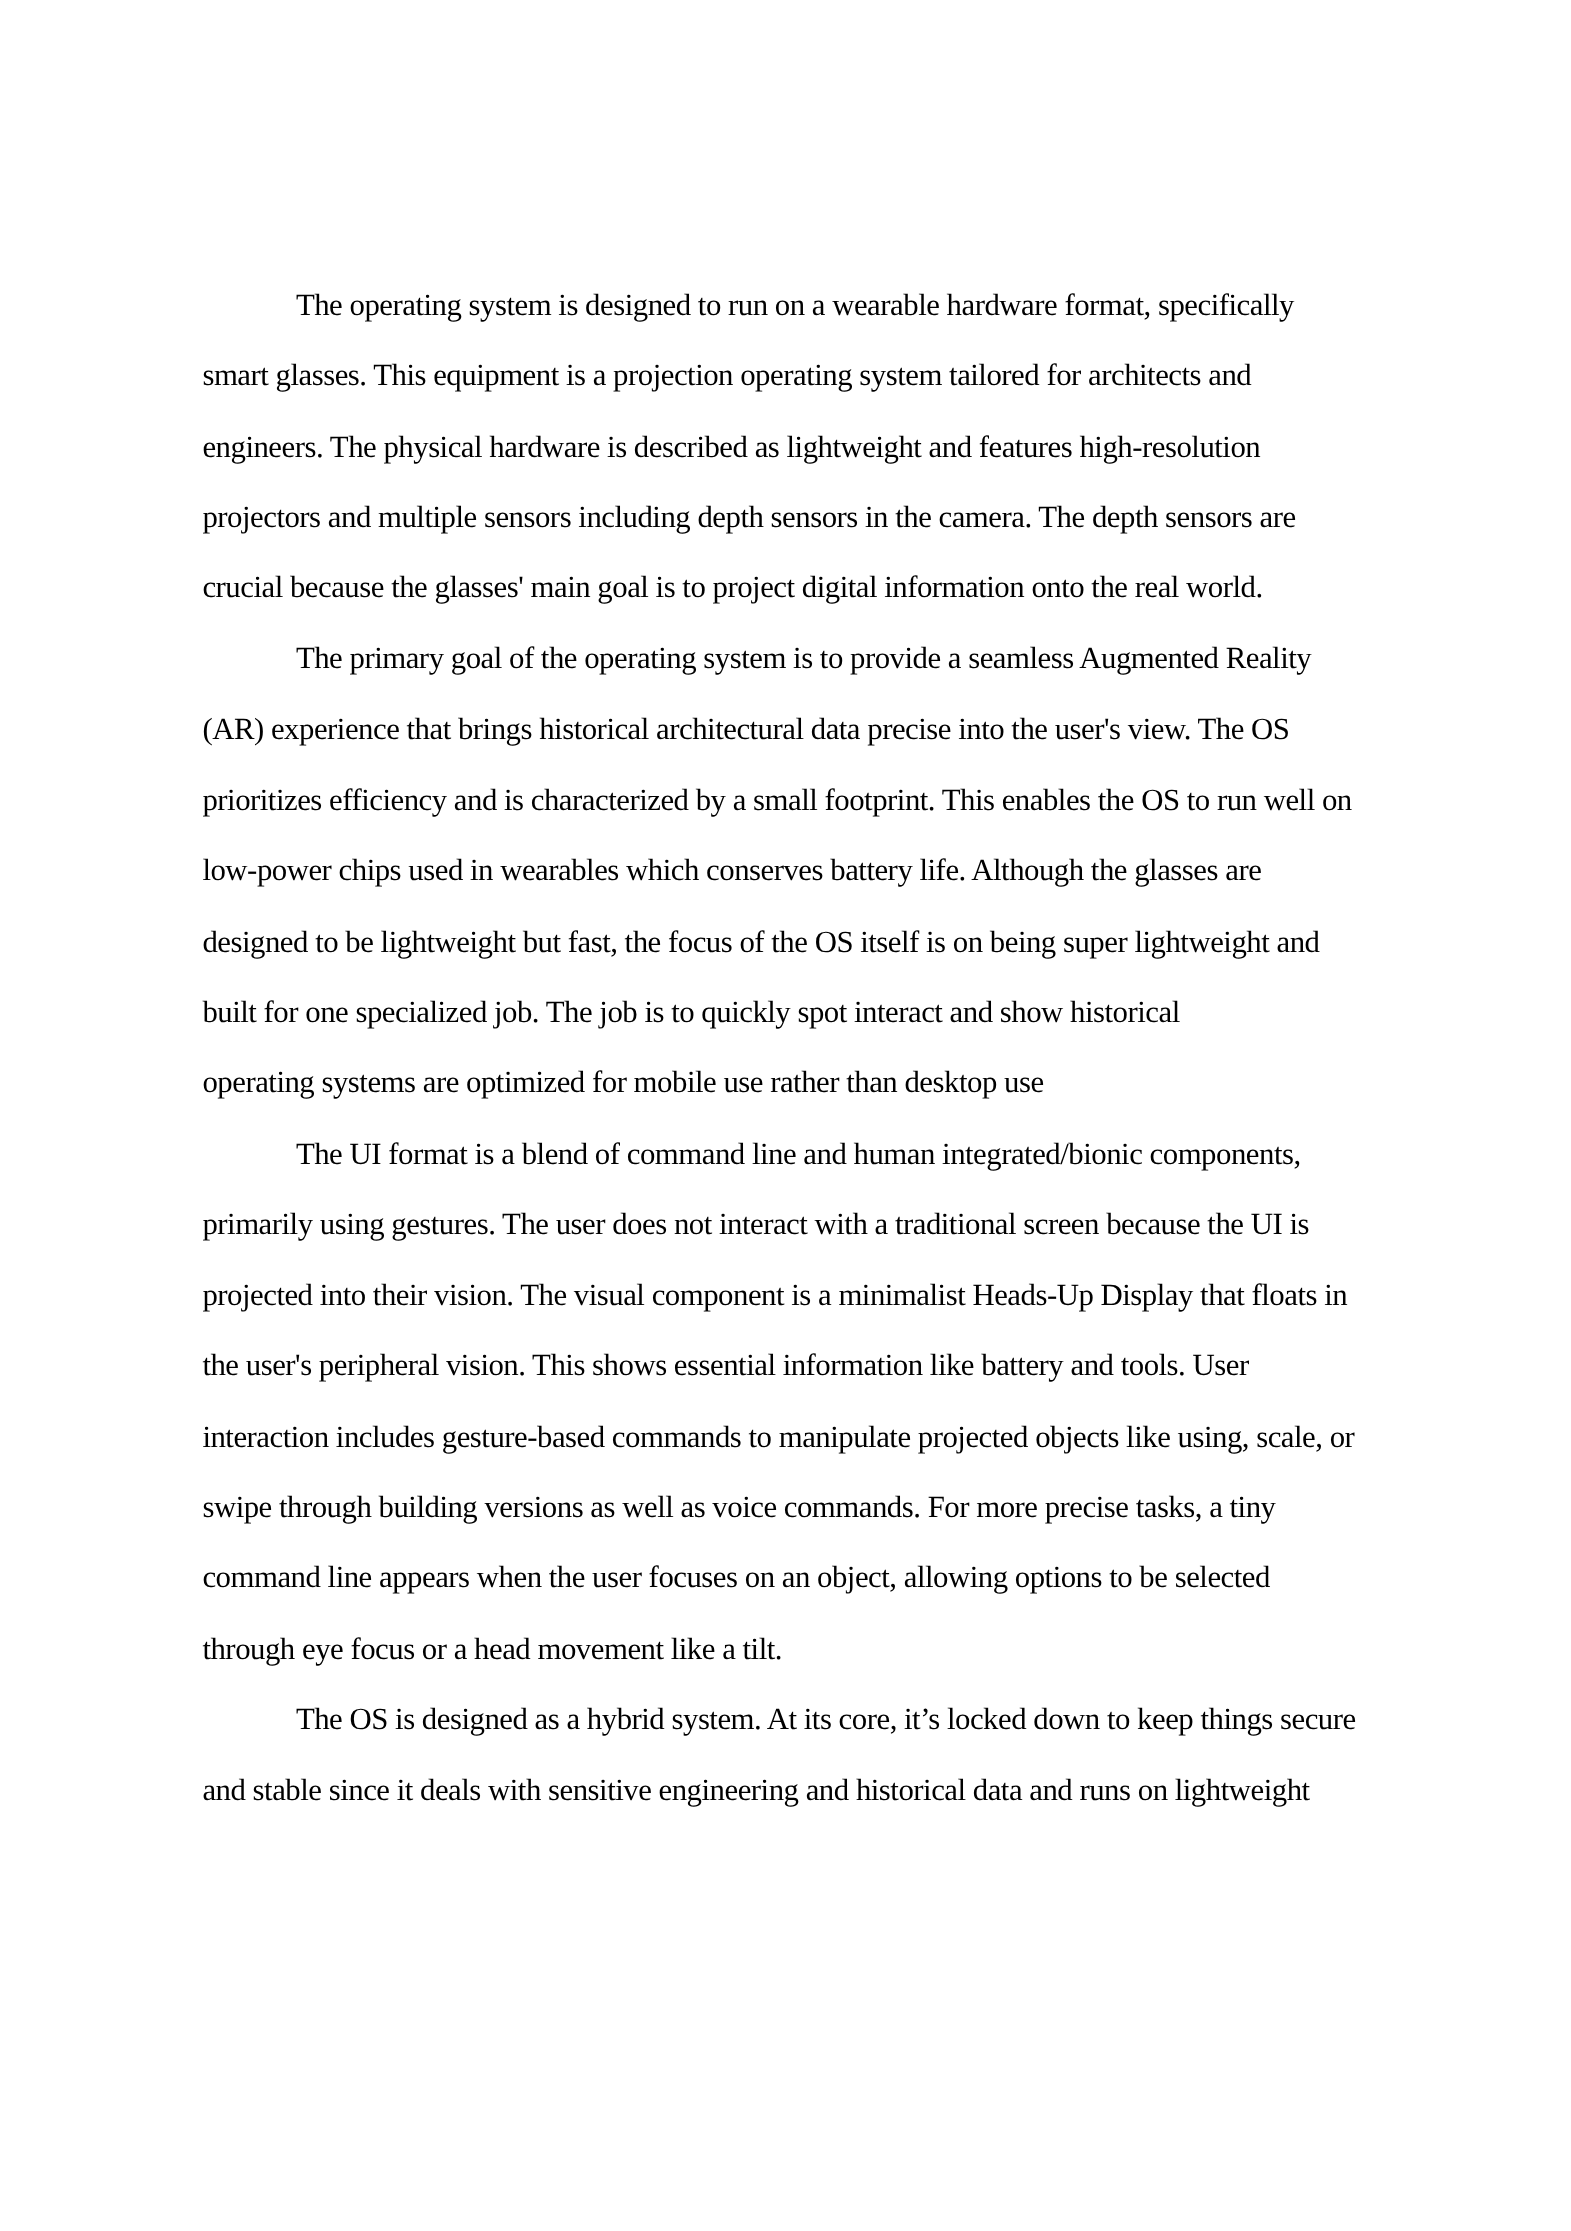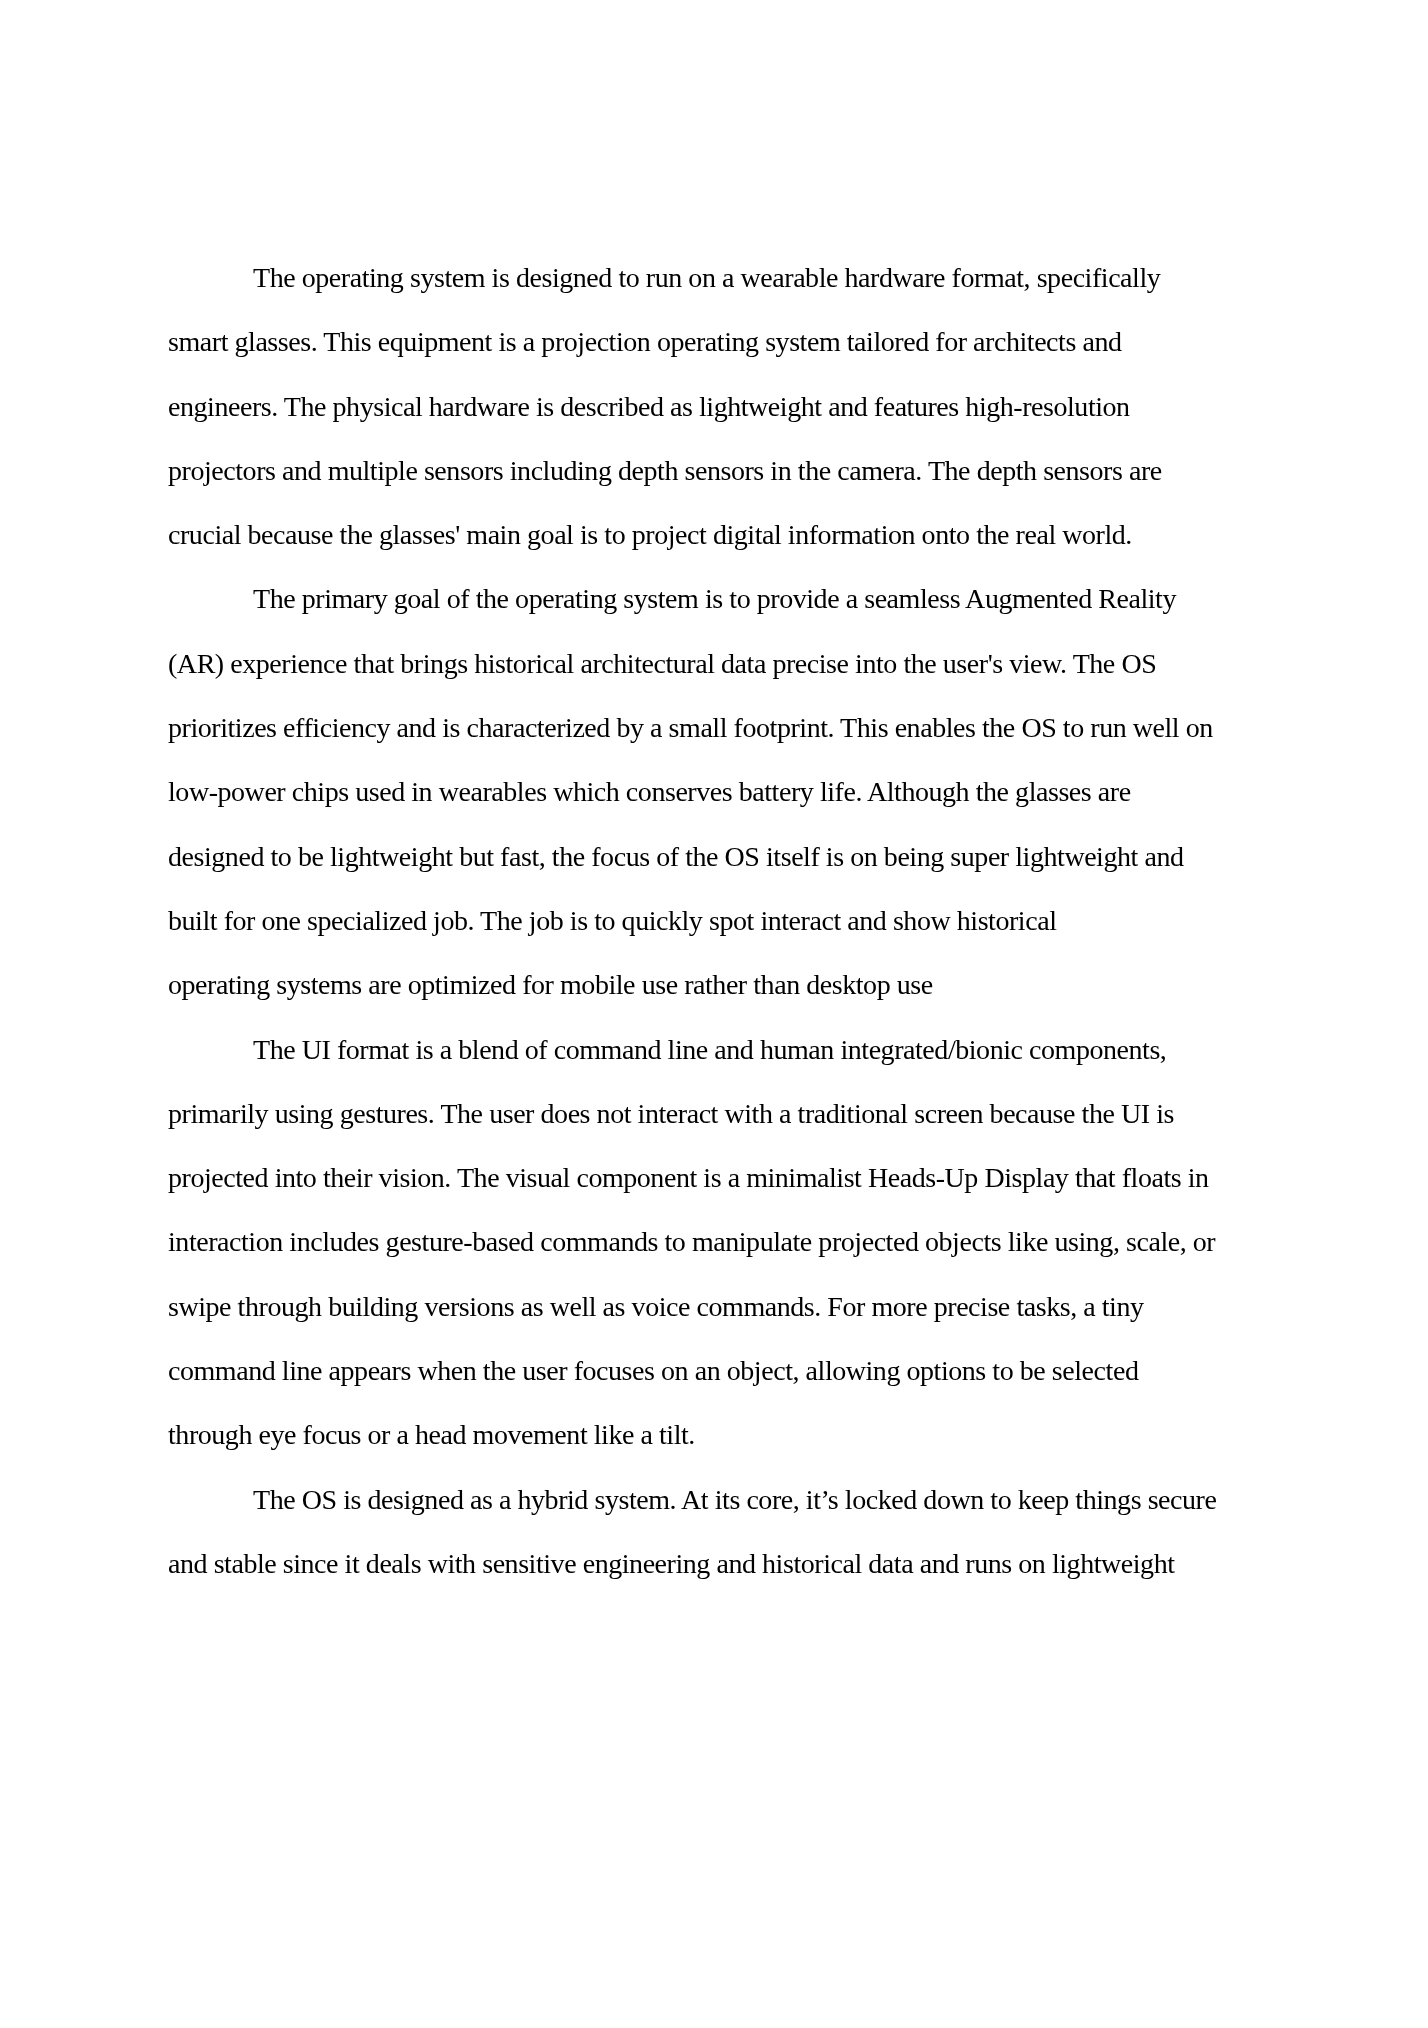--- a/index.html
+++ b/index.html
@@ -10,21 +10,21 @@
   .page {
     position: relative;
     width: 1428px;
     height: 2028px;
     background: #ffffff;
     overflow: hidden;
     color: #000000;
   }
   .text-block {
     position: absolute;
-    left: 168px;
+    left: 184px;
     top: 246px;
     width: 1092px;
   }
   .para {
     margin: 0;
     padding: 0;
   }
   .line {
     height: 64.3px;
     line-height: 64.3px;
@@ -56,20 +56,21 @@
         <div class="line">prioritizes efficiency and is characterized by a small footprint. This enables the OS to run well on</div>
         <div class="line">low-power chips used in wearables which conserves battery life. Although the glasses are</div>
         <div class="line">designed to be lightweight but fast, the focus of the OS itself is on being super lightweight and</div>
         <div class="line">built for one specialized job. The job is to quickly spot interact and show historical</div>
         <div class="line">operating systems are optimized for mobile use rather than desktop use</div>
       </div>
       <div class="para">
         <div class="line indent">The UI format is a blend of command line and human integrated/bionic components,</div>
         <div class="line">primarily using gestures. The user does not interact with a traditional screen because the UI is</div>
         <div class="line">projected into their vision. The visual component is a minimalist Heads-Up Display that floats in</div>
+        <div class="line">the user's peripheral vision. This shows essential information like battery and tools. User</div>
         <div class="line">interaction includes gesture-based commands to manipulate projected objects like using, scale, or</div>
         <div class="line">swipe through building versions as well as voice commands. For more precise tasks, a tiny</div>
         <div class="line">command line appears when the user focuses on an object, allowing options to be selected</div>
         <div class="line">through eye focus or a head movement like a tilt.</div>
       </div>
       <div class="para">
         <div class="line indent">The OS is designed as a hybrid system. At its core, it’s locked down to keep things secure</div>
         <div class="line">and stable since it deals with sensitive engineering and historical data and runs on lightweight</div>
       </div>
     </div>

